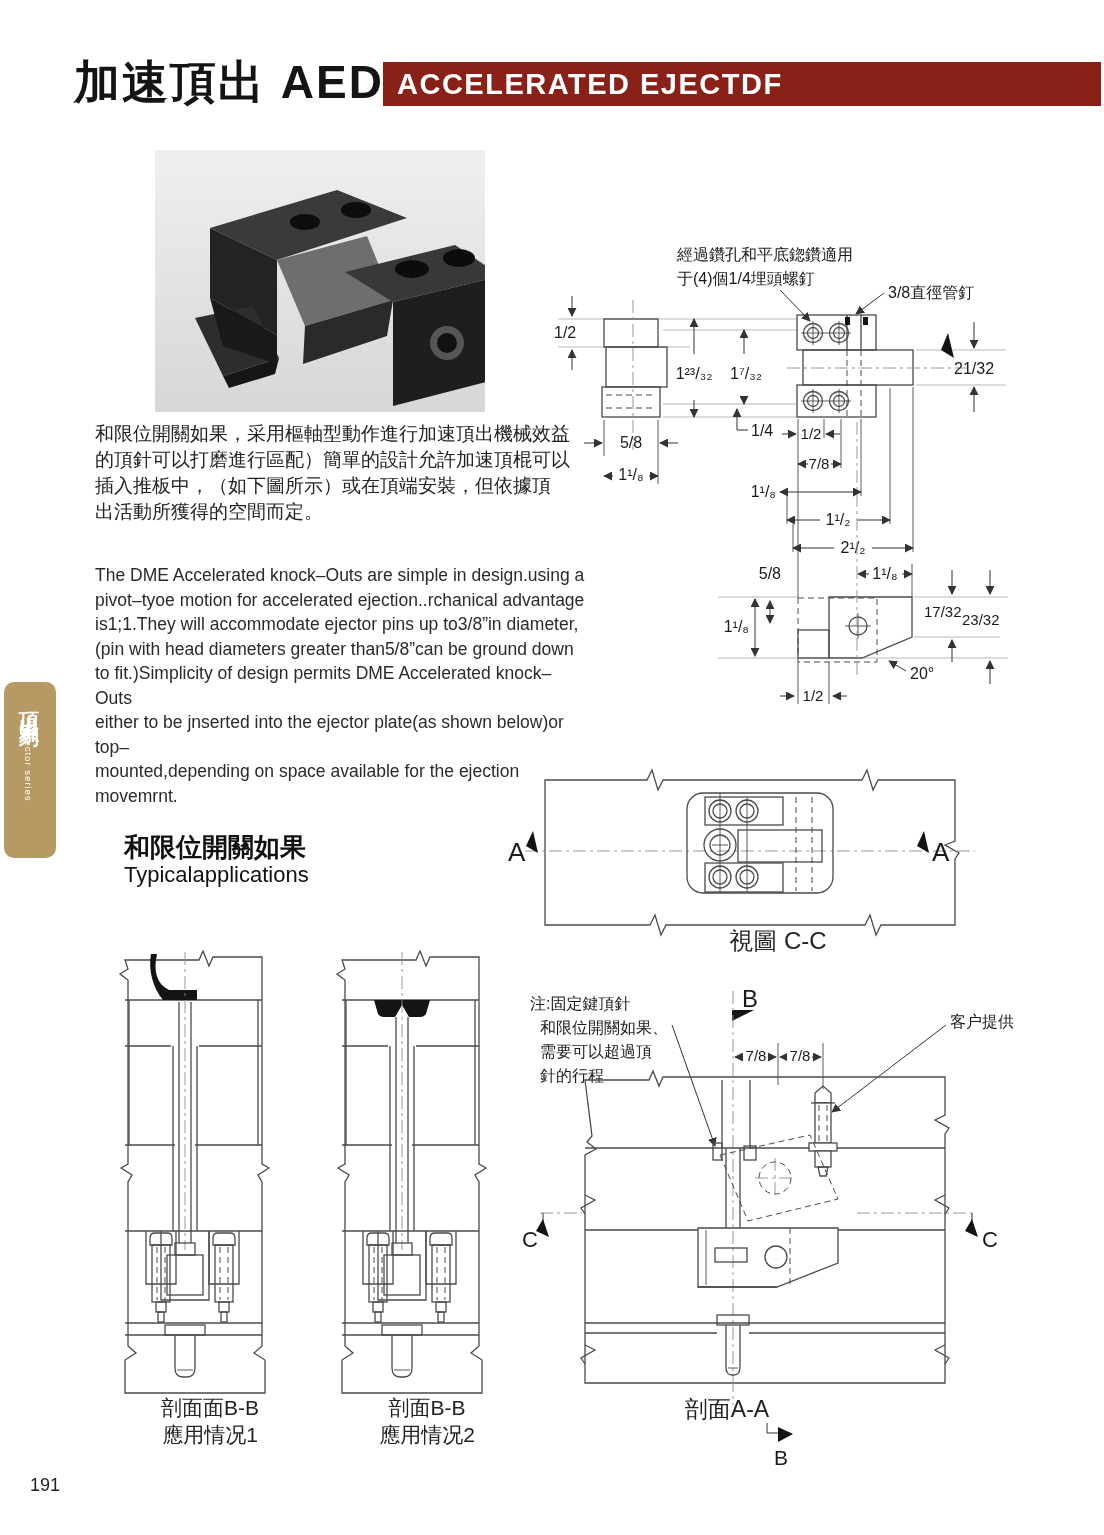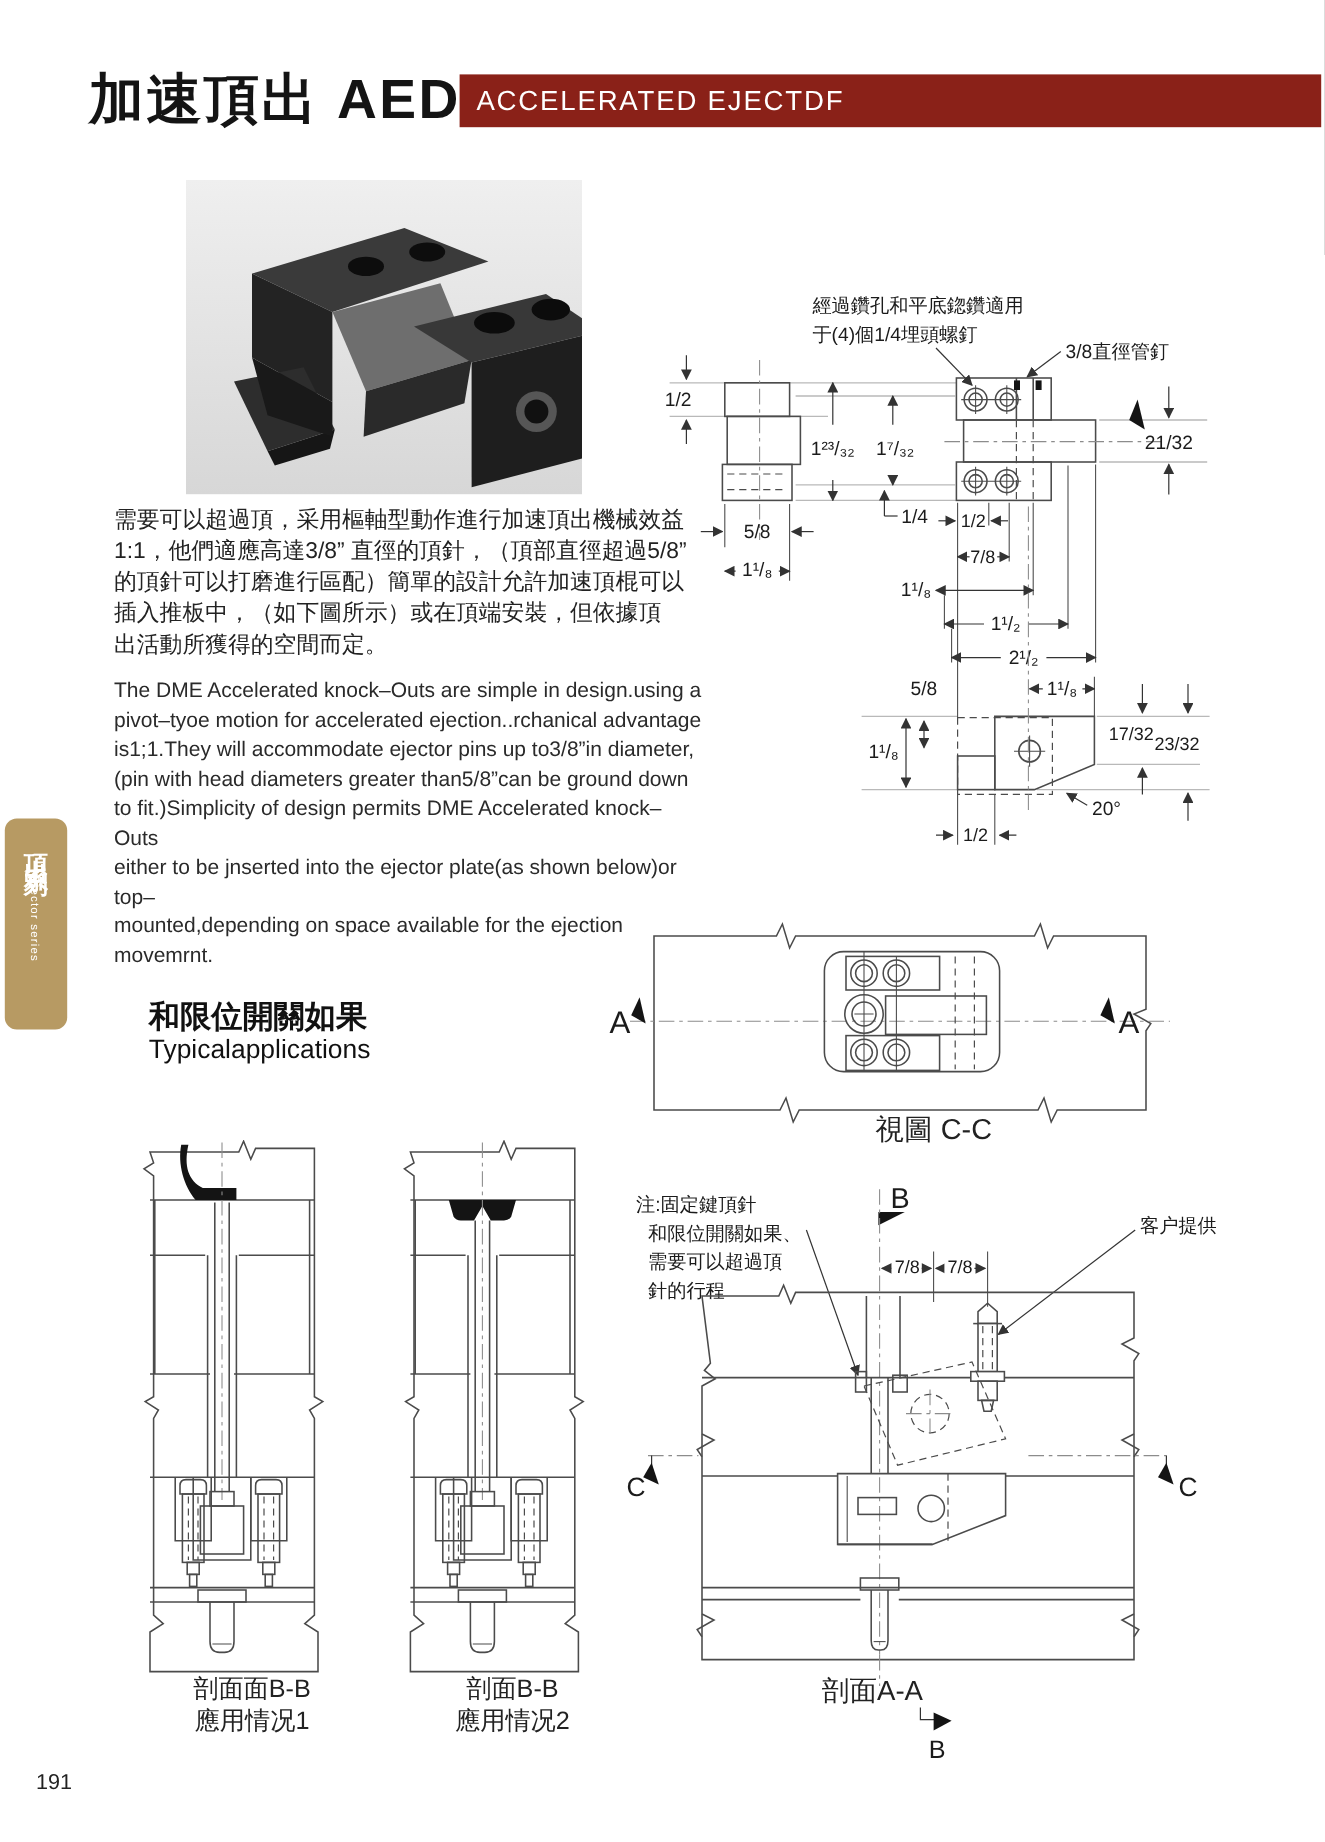--- a/index.html
+++ b/index.html
@@ -2,21 +2,21 @@
 <html><head>
 <meta charset="utf-8">
 <style>
   html,body{margin:0;padding:0;background:#9c9c9c;}
   .page{position:relative;width:1104px;height:1535px;background:#ffffff;margin:0 auto;
         font-family:"Liberation Sans",sans-serif;color:#1b1b1b;overflow:hidden;}
   .abs{position:absolute;}
   
   .title{left:74px;top:52px;font-size:46px;font-weight:bold;letter-spacing:2px;color:#141414;}
   .banner{left:383px;top:62px;width:718px;height:44px;display:flex;align-items:center;}
-  .banner-inner{color:#fff;font-size:23px;font-weight:normal;letter-spacing:1.5px;padding-left:14px;}
+  .banner-inner{color:#fff;font-size:29px;font-weight:bold;letter-spacing:1.5px;padding-left:14px;}
   
   .photo{left:155px;top:150px;width:330px;height:262px;}
   
   .zhpara{left:95px;top:421px;width:490px;font-size:19px;line-height:26px;color:#222;}
   .enpara{left:95px;top:563px;width:492px;font-size:17.5px;line-height:24.5px;color:#2a2a2a;}
   
   .tab{left:4px;top:682px;width:52px;height:176px;border-radius:10px;display:flex;justify-content:center;}
   .tab-zh{writing-mode:vertical-rl;text-orientation:upright;color:#fff;font-size:20px;letter-spacing:5px;
           font-weight:bold;margin-top:14px;}
   .tab-en{position:absolute;left:30px;top:48px;transform:rotate(90deg);transform-origin:left top;
@@ -73,22 +73,21 @@
       <polygon points="238,152 346,126 346,228 238,256" fill="#1e1e1e"></polygon>
       <circle cx="292" cy="193" r="17" fill="#565656"></circle>
       <circle cx="292" cy="193" r="10" fill="#111"></circle>
       <polygon points="40,168 98,156 124,208 68,226" fill="#2d2d2d"></polygon>
       <polygon points="68,226 124,208 120,224 74,238" fill="#161616"></polygon>
       <polygon points="55,148 122,185 122,214 68,196" fill="#191919"></polygon>
     </g>
   </svg>
 
   <div class="abs zhpara">
-    <div>需要可以超過頂，采用樞軸型動作進行加速頂出機械效益</div>
-    <div>1:1，他們適應高達3/8” 直徑的頂針，（頂部直徑超過5/8”</div>
+    <div>和限位開關如果，采用樞軸型動作進行加速頂出機械效益</div>
     <div>的頂針可以打磨進行區配）簡單的設計允許加速頂棍可以</div>
     <div>插入推板中，（如下圖所示）或在頂端安裝，但依據頂</div>
     <div>出活動所獲得的空間而定。</div>
   </div>
   <div class="abs enpara">
     <div>The DME Accelerated knock–Outs are simple in design.using a</div>
     <div>pivot–tyoe motion for accelerated ejection..rchanical advantage</div>
     <div>is1;1.They will accommodate ejector pins up to3/8”in diameter,</div>
     <div>(pin with head diameters greater than5/8”can be ground down</div>
     <div>to fit.)Simplicity of design permits DME Accelerated knock–Outs</div>

